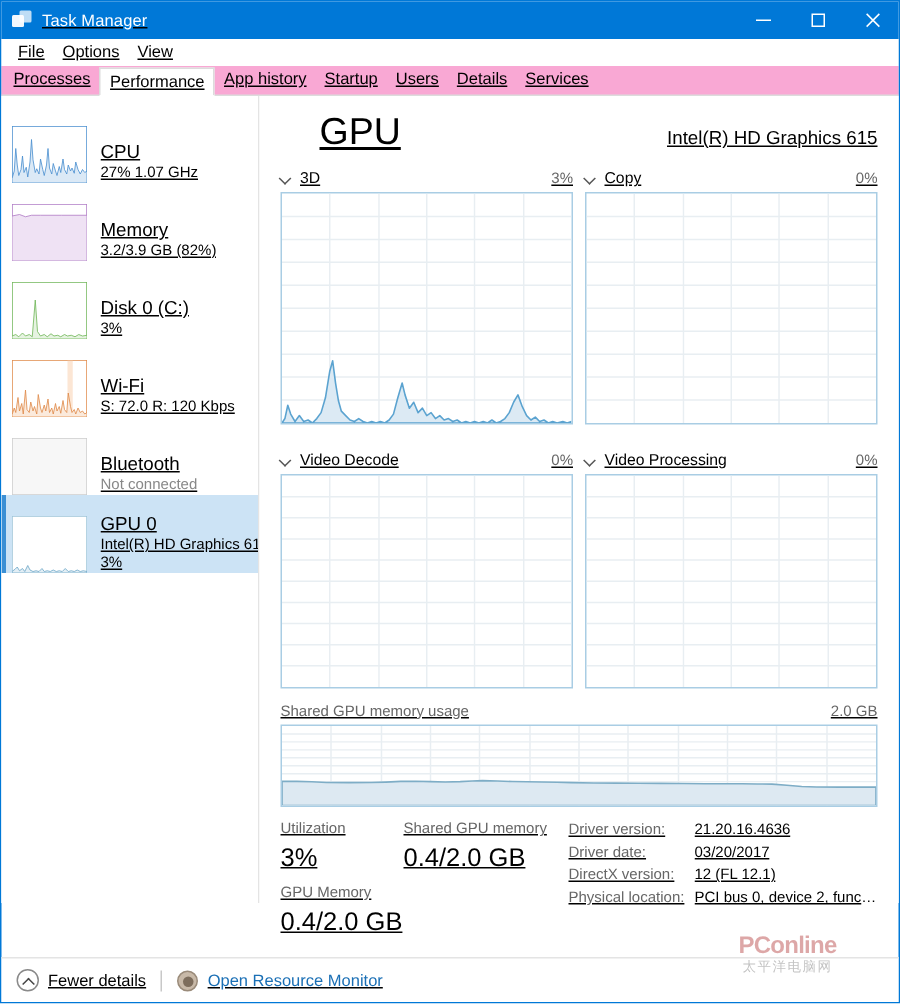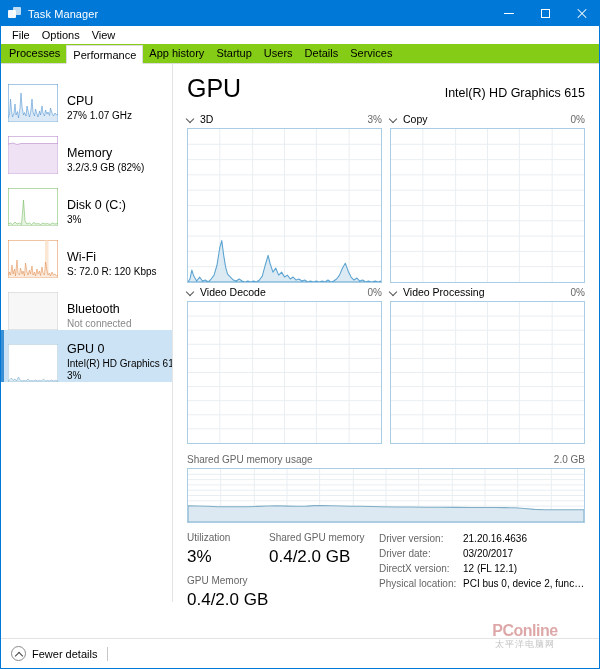--- a/index.html
+++ b/index.html
@@ -8,20 +8,21 @@
     font-family: "Liberation Sans", sans-serif;
     background: #ffffff;
     overflow: hidden;
   }
   #app {
     width: 600px; height: 669px;
     position: relative;
     display: flex; flex-direction: column;
     background: #ffffff;
     border: 1px solid #0078d7;
+    text-decoration: underline;
   }
 
   
   .titlebar {
     height: 25px; flex: 0 0 25px;
     background: #0078d7;
     display: flex; align-items: center;
     color: #ffffff;
   }
   .tb-icon {
@@ -59,21 +60,21 @@
     padding-left: 5px;
   }
   .menuitem {
     font-size: 11px; color: #000000;
     padding: 1px 6px;
   }
 
   
   .tabstrip {
     height: 20px; flex: 0 0 20px;
-    background: #84cc16;
+    background: #f9a8d4;
     display: flex; align-items: flex-end;
     padding-left: 2px;
     border-bottom: 1px solid #dcdcdc;
   }
   .tab {
     font-size: 11px; color: #000;
     padding: 2px 6px 3px 6px;
     height: 19px;
     line-height: 14px;
     white-space: nowrap;
@@ -135,21 +136,21 @@
   .main {
     flex: 1 1 auto; min-width: 0;
     padding: 10px 14px 0 14px;
     display: flex; flex-direction: column;
     background: #ffffff;
   }
   .main-head {
     display: flex; align-items: baseline;
     margin-bottom: 10px;
   }
-  .main-title { font-size: 25px; color: #000; font-weight: 400; line-height: 28px; }
+  .main-title { font-size: 25px; color: #000; font-weight: 400; line-height: 28px; margin-left: 26px; }
   .main-sub {
     margin-left: auto; font-size: 12.5px; color: #000;
   }
 
   
   .gridwrap { display: flex; flex-direction: column; }
   .grow { display: flex; gap: 8px; }
   .gcell { flex: 1 1 0; min-width: 0; }
   .ghead {
     display: flex; align-items: center;
@@ -450,21 +451,21 @@
                   <line x1="0" y1="108.5" x2="200" y2="108.5"></line>
                     <line x1="0" y1="124" x2="200" y2="124"></line>
                   <line x1="0" y1="139.5" x2="200" y2="139.5"></line>
                 </g>
               </svg>
             </div>
           </div>
 
         </div>
 
-        <div class="grow" style="margin-top:2px">
+        <div class="grow" style="margin-top:17px">
 
           <div class="gcell">
             <div class="ghead">
               <span class="chev"></span>
               <span>Video Decode</span>
               <span class="pct">0%</span>
             </div>
             <div class="gbox" style="height:143px">
               <svg viewBox="0 0 200 143" preserveAspectRatio="none">
                 <g stroke="#e8eef2" stroke-width="1">
@@ -595,20 +596,24 @@
 
     </div>
   </div>
 
   <div class="statusbar">
     <div class="fewer">
       <span class="circ-up"></span>
       <span>Fewer details</span>
     </div>
     <div class="divider"></div>
+    <div class="resmon">
+      <span class="resmon-ico"></span>
+      <span class="resmon-link">Open Resource Monitor</span>
+    </div>
   </div>
 
   <div class="watermark">
     <div class="wm-1">PConline</div>
     <div class="wm-2">太平洋电脑网</div>
   </div>
 
 </div>
 
 </body></html>

